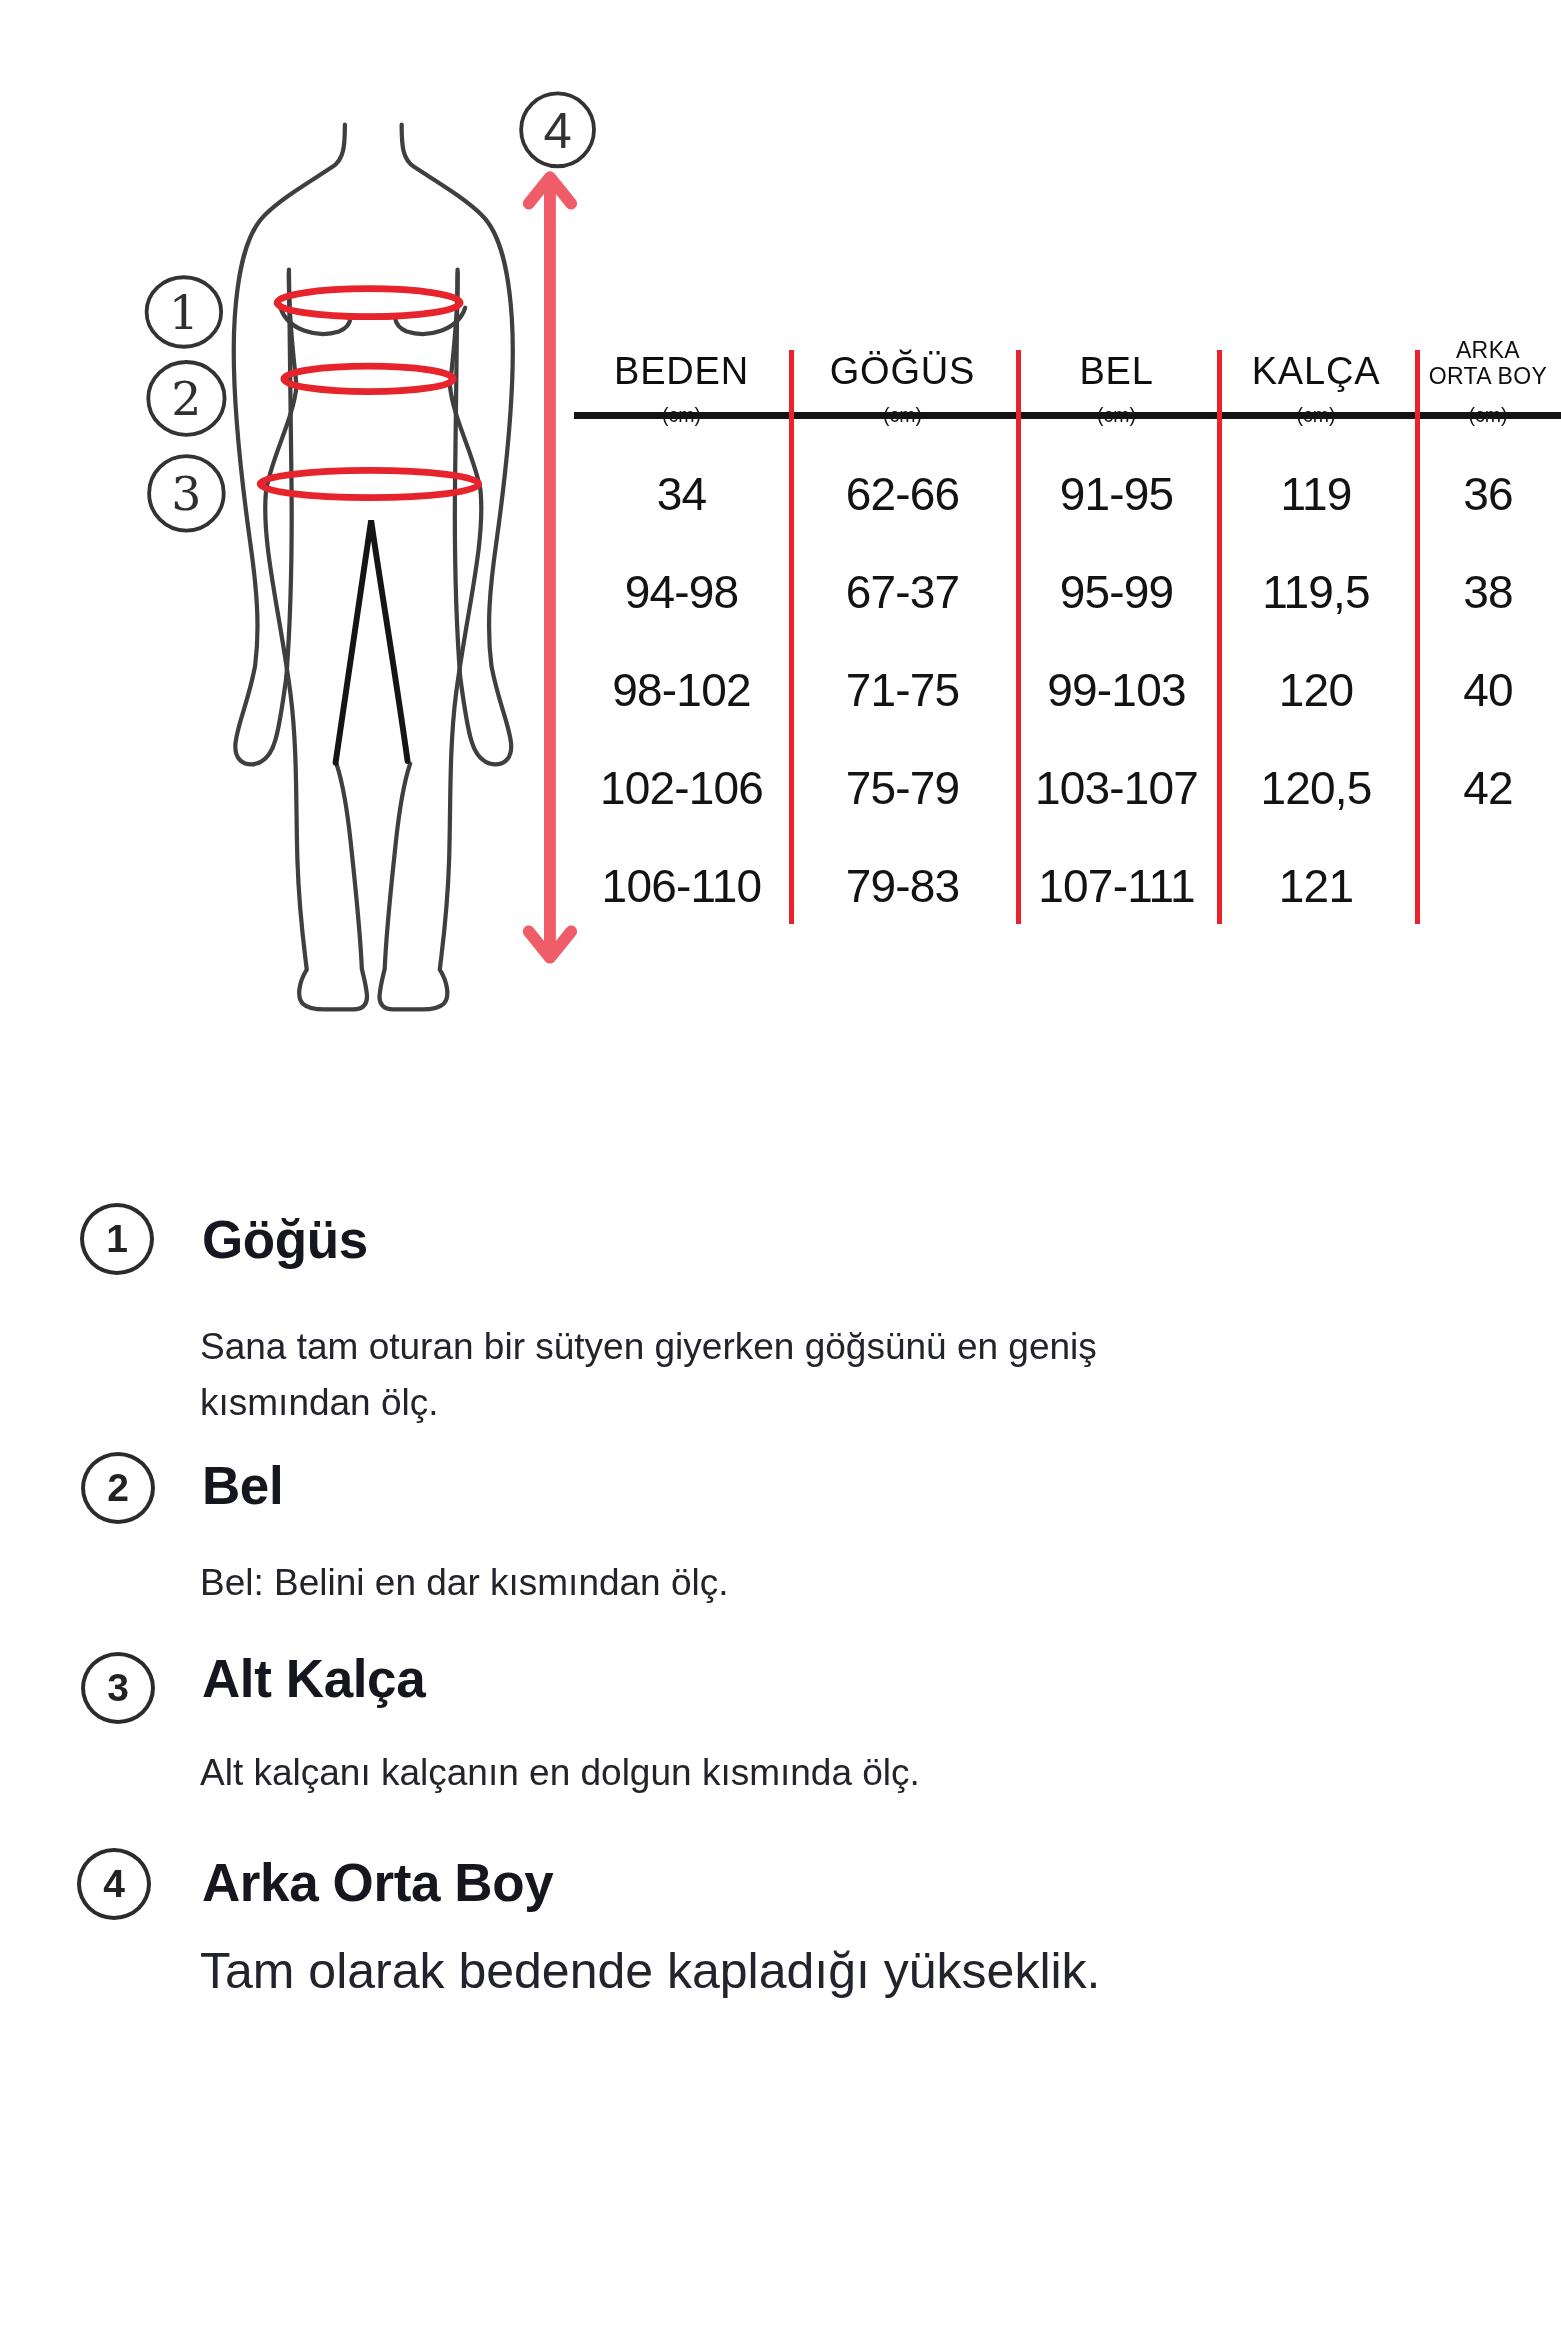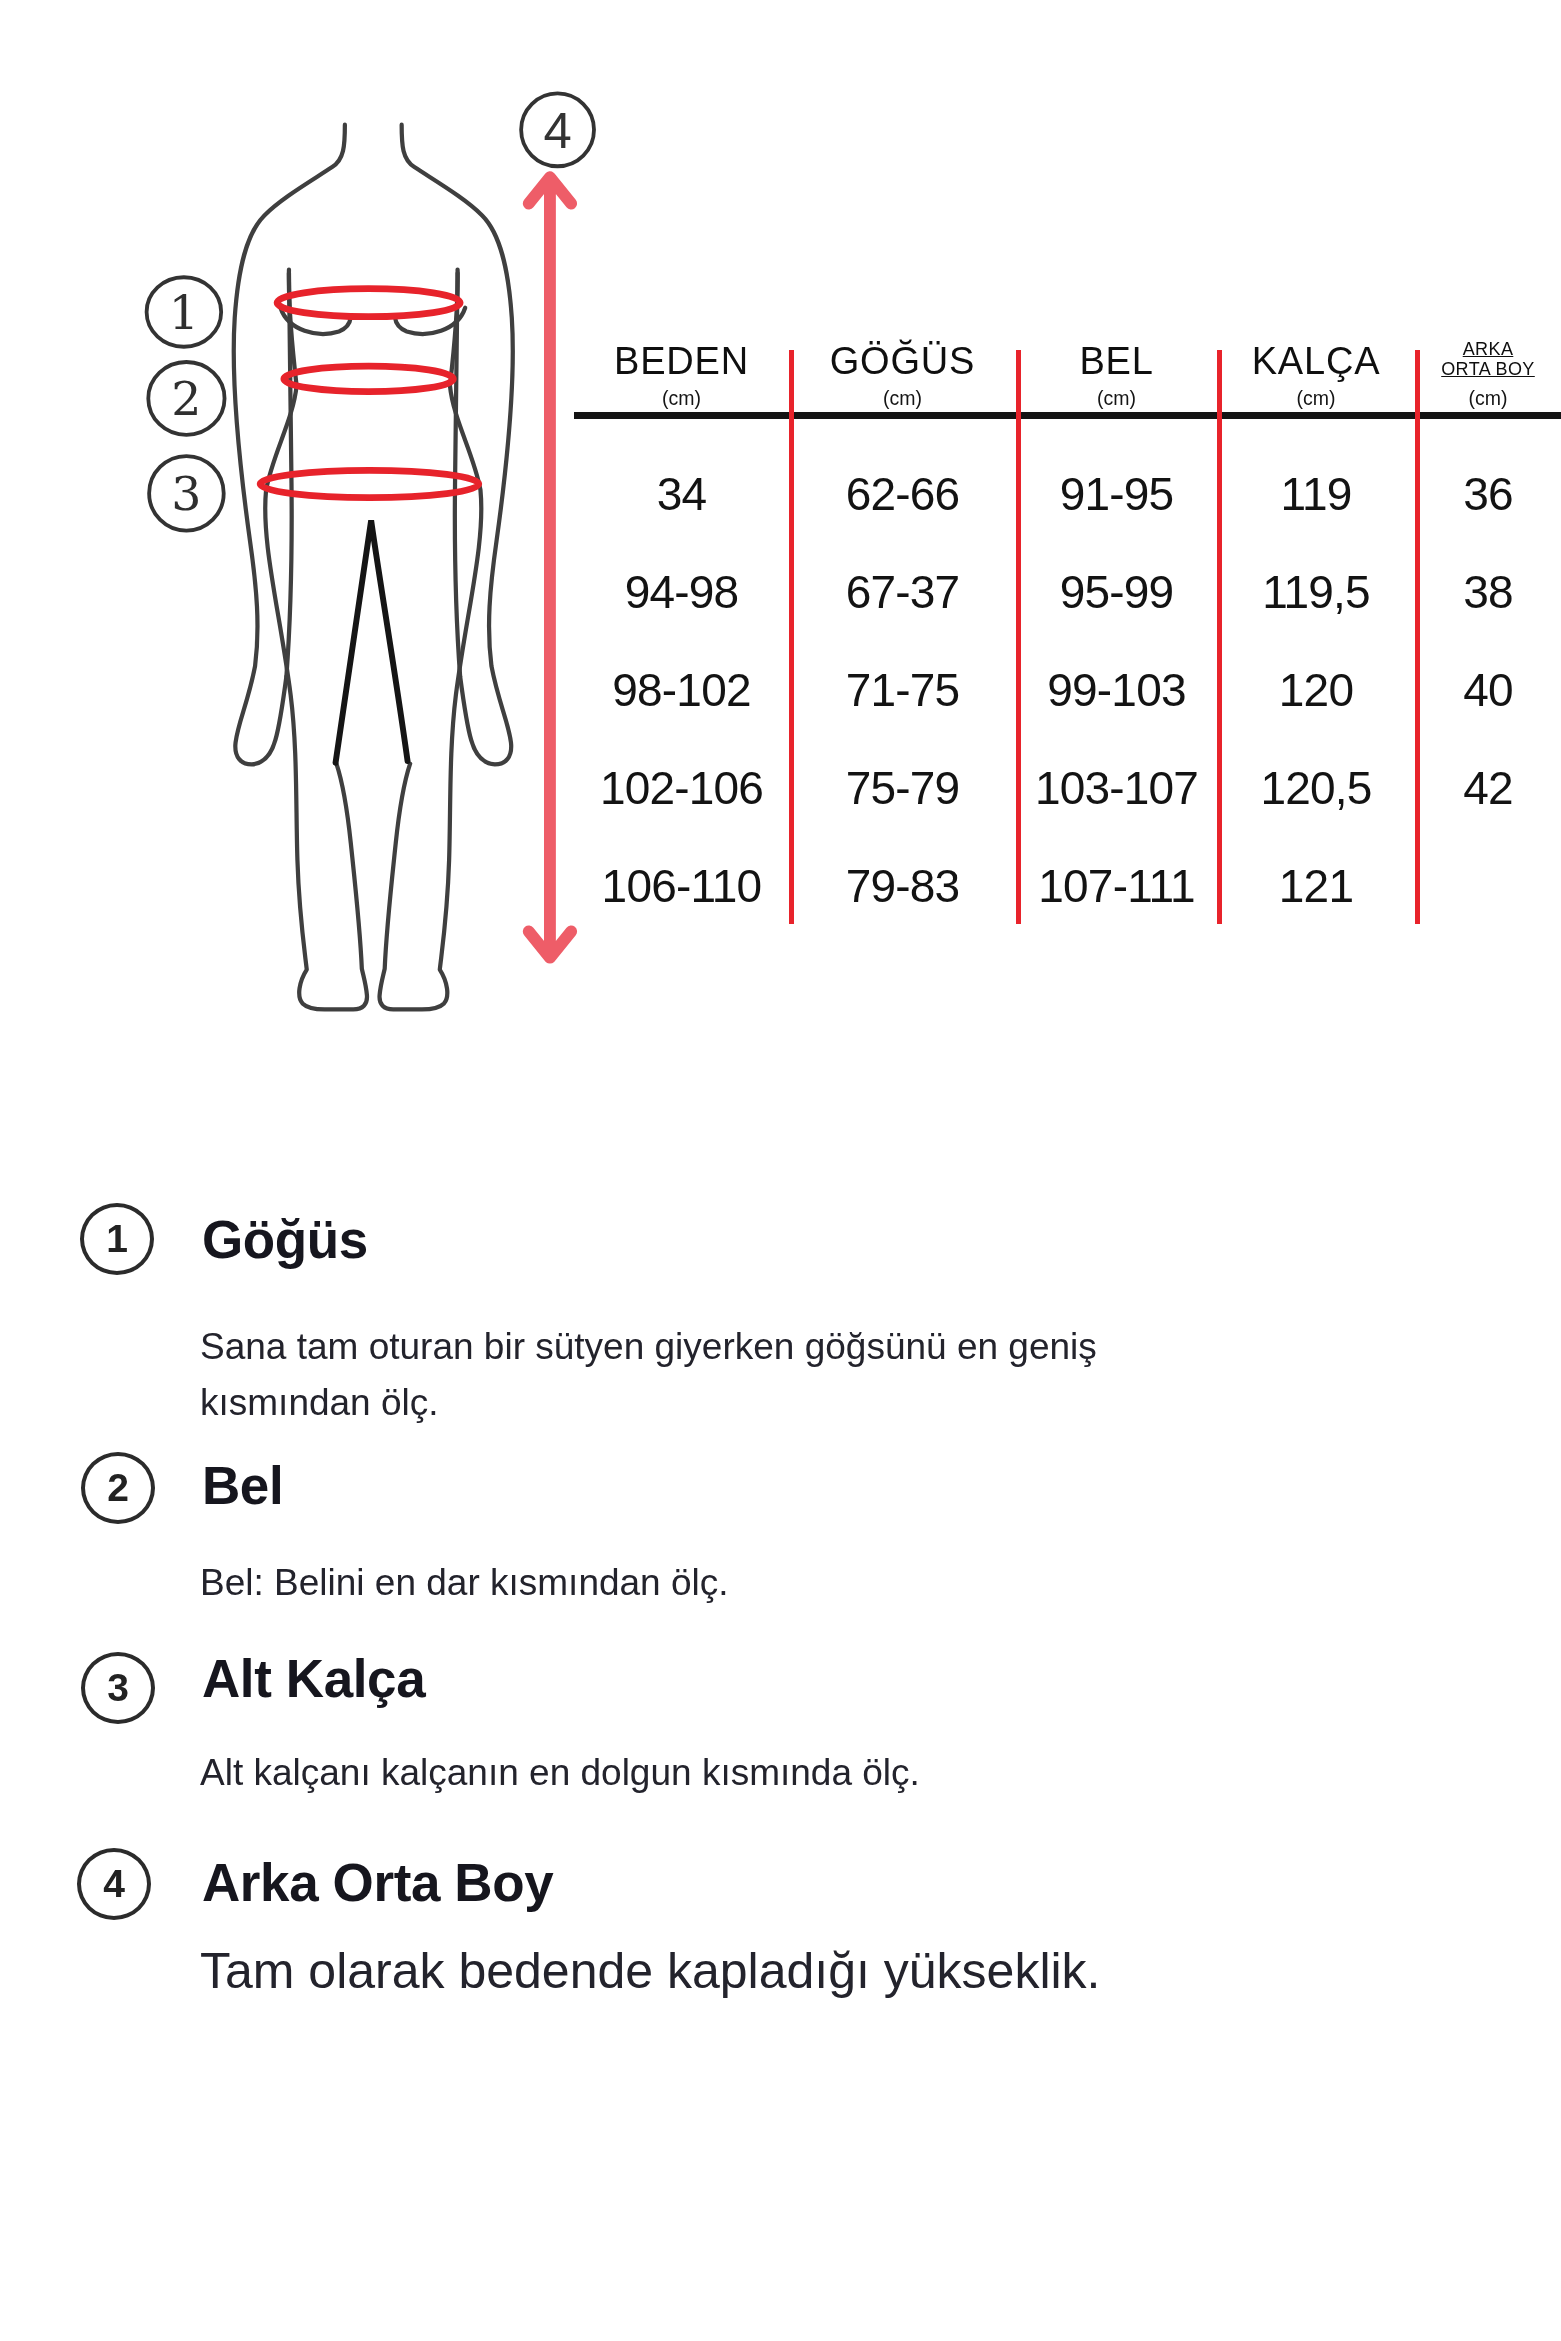--- a/index.html
+++ b/index.html
@@ -11,22 +11,22 @@
   
   #figure-svg{position:absolute;left:0;top:0;}
 
   
   .tbl-black-line{position:absolute;left:574px;top:412px;width:987px;height:6.8px;background:#141414;}
   .tbl-red-line{position:absolute;top:350px;width:5.1px;height:574px;background:#e8232b;}
   #table-header{position:absolute;left:574px;top:337px;width:987px;height:75px;display:grid;
     grid-template-columns:215px 227px 201px 198px 146px;}
   .hcell{display:flex;flex-direction:column;align-items:center;justify-content:flex-end;padding-bottom:3.4px;}
   .hcell .label{font-size:38px;letter-spacing:0.8px;font-weight:500;color:#0f0f0f;line-height:1.0;white-space:nowrap;}
-  .hcell .label.small{font-size:18px;letter-spacing:0.4px;line-height:1.15;text-decoration:underline;}
-  .hcell .unit{font-size:19.5px;color:#151515;line-height:1.05;margin-top:8px;}
+  .hcell .label.small{font-size:23px;letter-spacing:0.4px;line-height:1.15;}
+  .hcell .unit{font-size:19.5px;color:#151515;line-height:1.05;margin-top:15px;}
   #table-grid{position:absolute;left:574px;top:445px;width:987px;display:grid;
     grid-template-columns:215px 227px 201px 198px 146px;grid-auto-rows:98px;text-align:right;}
   .cell{display:flex;align-items:center;justify-content:center;font-size:46px;font-weight:500;
     letter-spacing:-0.8px;color:#131313;white-space:nowrap;}
 
   
   .guide-circle{position:absolute;width:66px;height:64px;border:4.2px solid #2b2b2b;border-radius:50%;
     display:flex;align-items:center;justify-content:center;font-size:39px;font-weight:600;color:#222;}
   .guide-title{position:absolute;left:202px;font-size:53px;font-weight:700;color:#16161e;
     letter-spacing:-0.4px;white-space:nowrap;}

